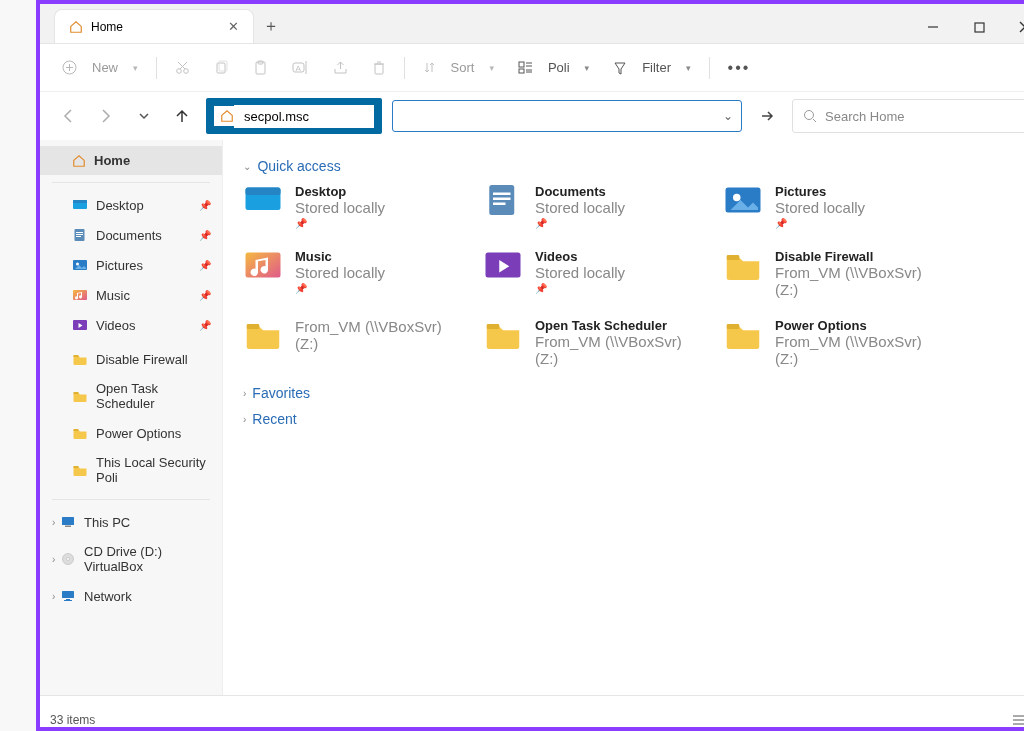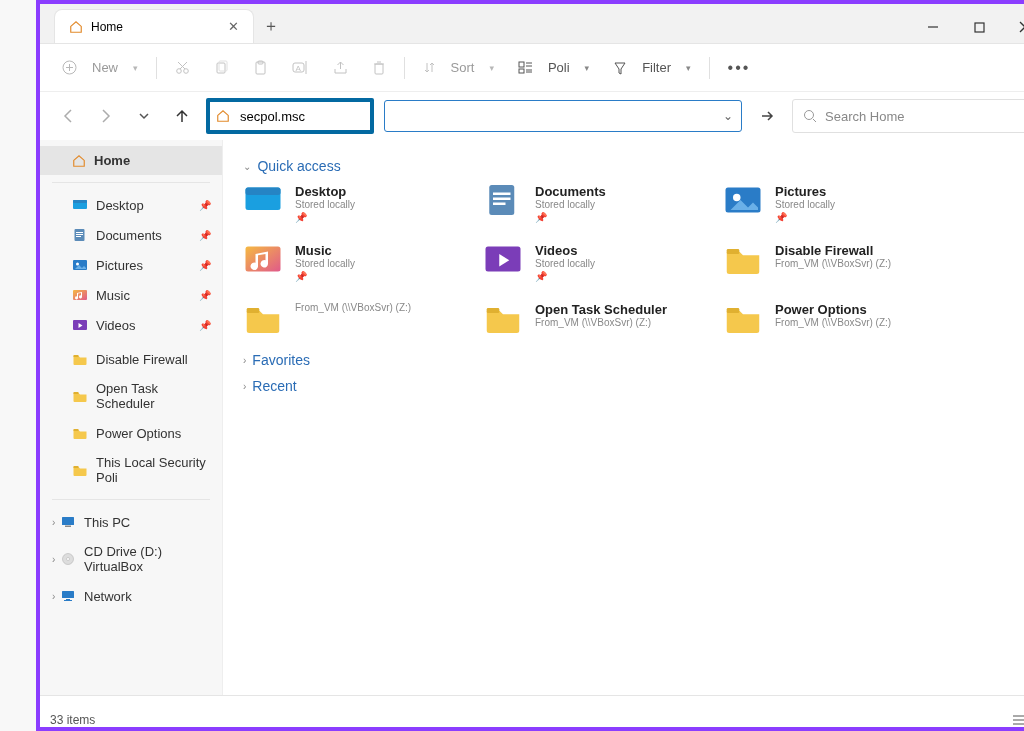--- a/index.html
+++ b/index.html
@@ -18,42 +18,42 @@
   .toolbar { height:48px; background:#fff; display:flex; align-items:center; gap:4px; padding:0 12px; border-bottom:1px solid #eee;}
   .tbtn { padding:5px 10px; color:#555; font-size:13px; display:flex; align-items:center; gap:15px; border-radius:4px;}
   .tbtn.disabled { opacity:.6; }
   .tbtn .chev { font-size:9px; color:#888;}
   .sep { width:1px; height:22px; background:#e0e0e0; margin:0 4px;}
   svg { display:block; }
   
   .navrow { height:48px; background:#fff; display:flex; align-items:center; gap:10px; padding:0 14px;}
   .navbtn { width:28px; height:28px; display:flex; align-items:center; justify-content:center; color:#555;}
   .navbtn.disabled { opacity:.4;}
-  .addr-wrap { border:4px solid #0369a1; border-radius:2px; padding:0; display:flex; align-items:center; height:36px; background:#fff;}
+  .addr-wrap { border:8px solid #0369a1; border-radius:2px; padding:0; display:flex; align-items:center; height:36px; background:#fff;}
   .addr-input { border:none; outline:none; font-size:13px; padding:4px 10px; width:140px;}
   .addr-after { flex:1; border:1px solid #2a7cc7; border-radius:3px; height:32px; display:flex; align-items:center; padding:0 8px; gap:6px; min-width:340px; }
   .addr-chev { margin-left:auto; color:#666; font-size:12px;}
   .go-btn { width:30px; height:30px; display:flex; align-items:center; justify-content:center; color:#444;}
   .search { width:250px; border:1px solid #e0e0e0; border-radius:3px; height:34px; display:flex; align-items:center; padding:0 10px; gap:8px; color:#888; font-size:13px;}
   
   .body { flex:1; display:flex; overflow:hidden; position:relative;}
   .sidebar { width:183px; background:#f7f7f7; border-right:1px solid #eee; padding:6px 0; overflow-y:auto; font-size:13px;}
   .side-item { padding:7px 10px 7px 32px; display:flex; align-items:center; gap:8px; color:#333; cursor:pointer; position:relative;}
   .side-item.active { background:#e5e5e5; font-weight:600;}
   .side-item .pin { margin-left:auto; color:#aaa; font-size:10px;}
   .side-sep { height:1px; background:#e5e5e5; margin:7px 12px;}
   .side-item .caret { position:absolute; left:12px; color:#888; font-size:10px;}
   .content { flex:1; padding:12px 20px; overflow-y:auto; background:#fff;}
   .section-hdr { color:#2a6cb5; font-size:14px; display:flex; align-items:center; gap:6px; margin:6px 0 10px;}
   .section-hdr .chev { font-size:10px; color:#888;}
   .grid { display:flex; flex-wrap:wrap; gap:20px 30px; margin-bottom:18px;}
   .qa-item { display:flex; gap:12px; width:210px;}
   .qa-icon { width:40px; height:32px; border-radius:3px; display:flex; align-items:center; justify-content:center; flex-shrink:0;}
   .qa-text .t { font-size:13px; font-weight:600; color:#222;}
-  .qa-text .s { font-size:10px; color:#888;}
+  .qa-text .s { font-size:15px; color:#888;}
   .qa-text .p { font-size:10px; color:#aaa; margin-top:2px;}
   
   .status { height:32px; border-top:1px solid #e5e5e5; display:flex; align-items:flex-end; padding:0 10px; font-size:12px; color:#555; background:#fff;}
   .status .right { margin-left:auto; display:flex; gap:6px; color:#666;}
   .home-icon svg path { fill:none; stroke:#e28a2b; stroke-width:2;}
 </style>
 </head>
 <body>
 
 <div class="frame">

